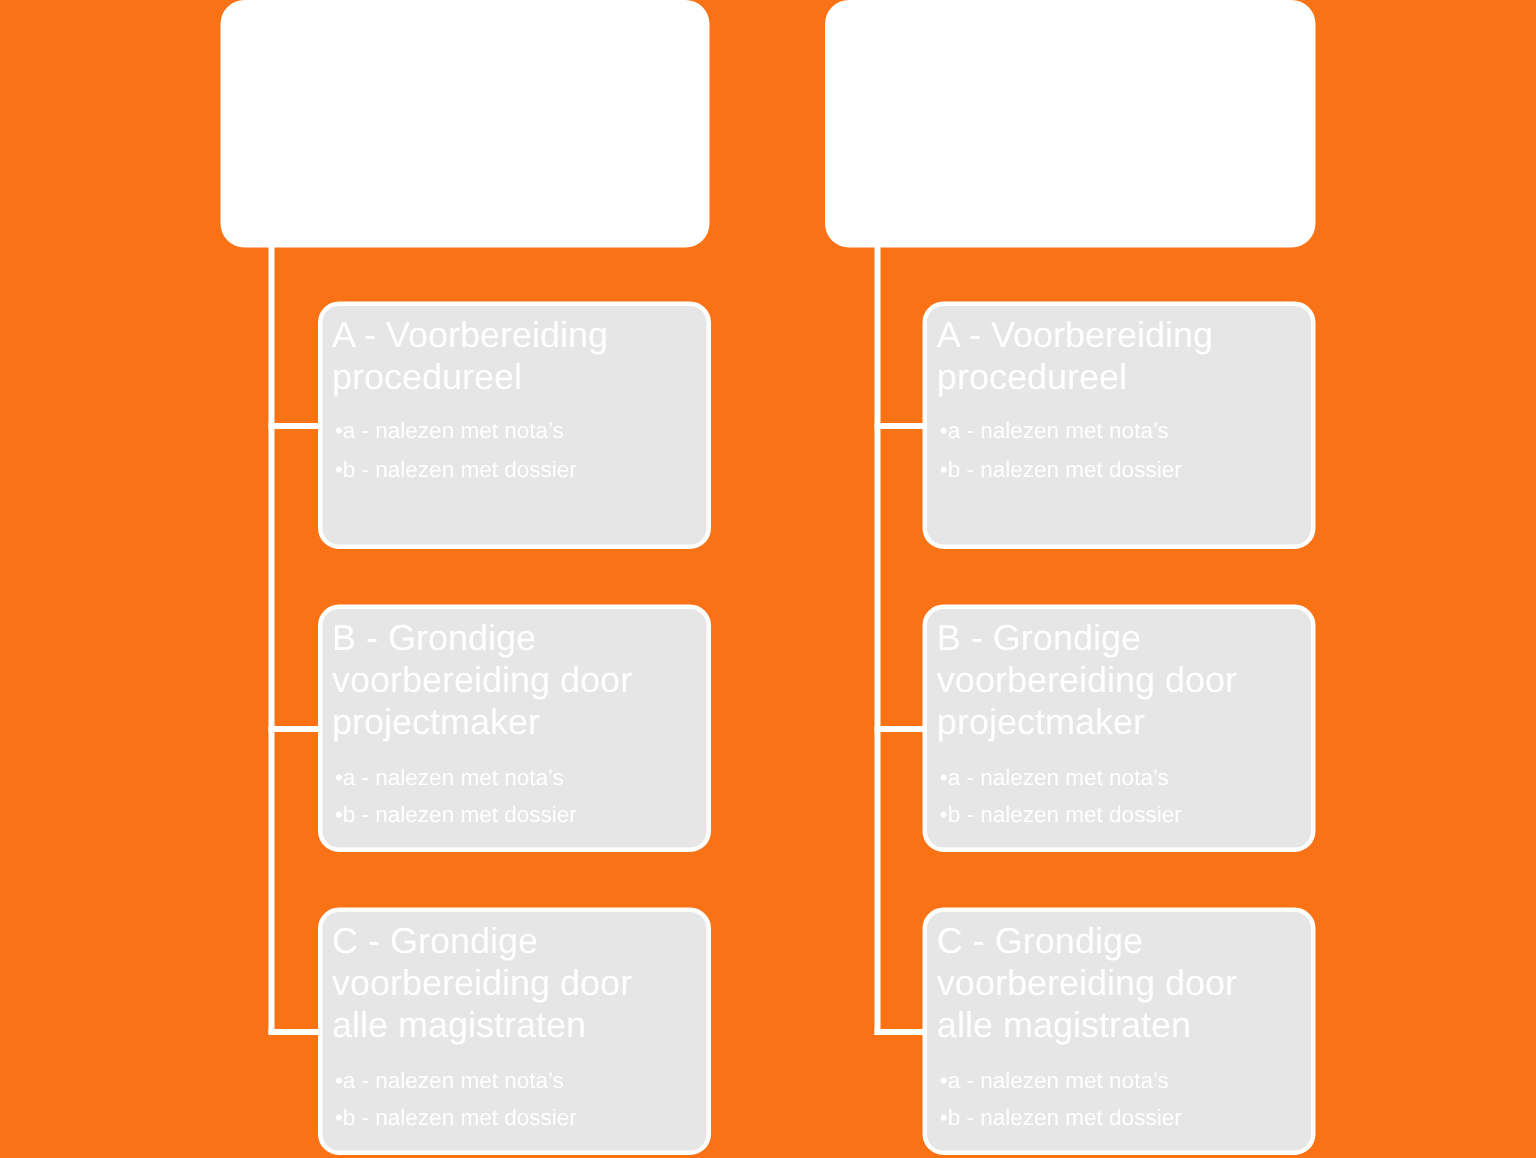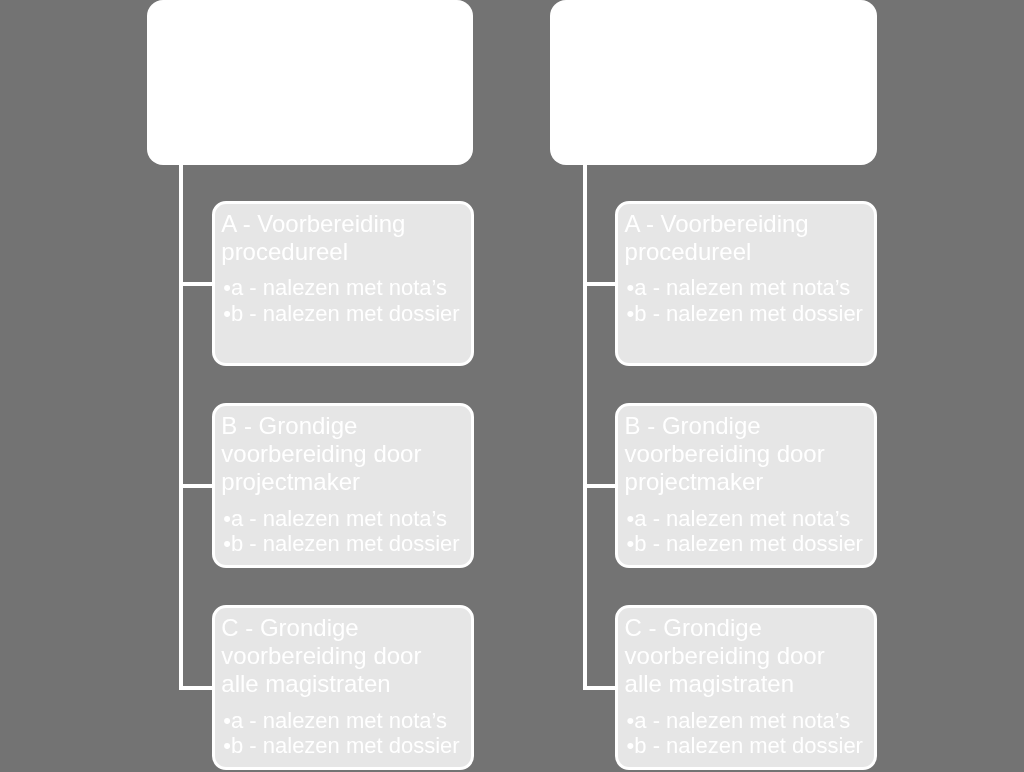--- a/index.html
+++ b/index.html
@@ -1,29 +1,29 @@
 <!DOCTYPE html>
 <html><head>
 <meta charset="utf-8">
 <style>
   html,body{margin:0;padding:0;}
   body{width:1024px;height:772px;background:#000;overflow:hidden;
        font-family:"Liberation Sans",sans-serif;}
-  .stage{position:relative;width:1024px;height:772px;background:#737373;}
+  .stage{position:relative;width:1024px;height:772px;background:#f97316;}
 
   .topbox{position:absolute;background:#ffffff;border-radius:16px;}
 
   .conn{position:absolute;background:#ffffff;}
 
   .card{position:absolute;background:#e6e6e6;border:3px solid #ffffff;
         border-radius:14px;box-sizing:border-box;overflow:hidden;}
   .card-inner{position:absolute;left:6.2px;top:5.8px;width:218px;}
   .card .title{color:#ffffff;font-size:24px;line-height:28.2px;}
   .card .blist{margin-top:9px;padding-left:2px;}
-  .card .bullet{color:#ffffff;font-size:22px;line-height:25.4px;white-space:nowrap;}
+  .card .bullet{color:#ffffff;font-size:15px;line-height:25.4px;white-space:nowrap;}
 </style>
 </head>
 <body>
 
 <div class="stage">
 
   <div class="topbox" style="left:146.8px;top:0px;width:326.7px;height:164.8px;">
     <span></span>
   </div>
 

